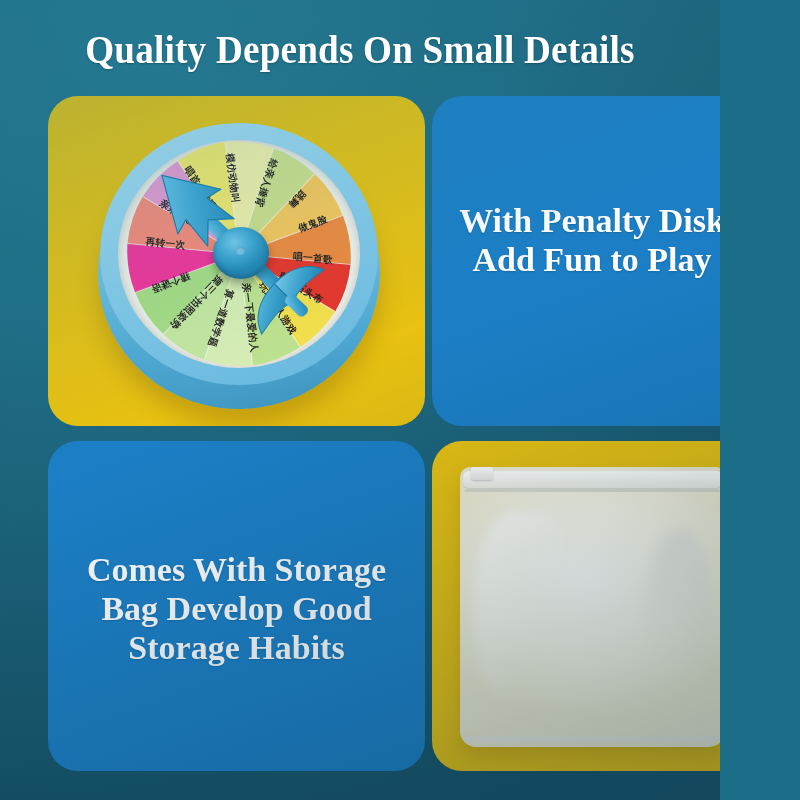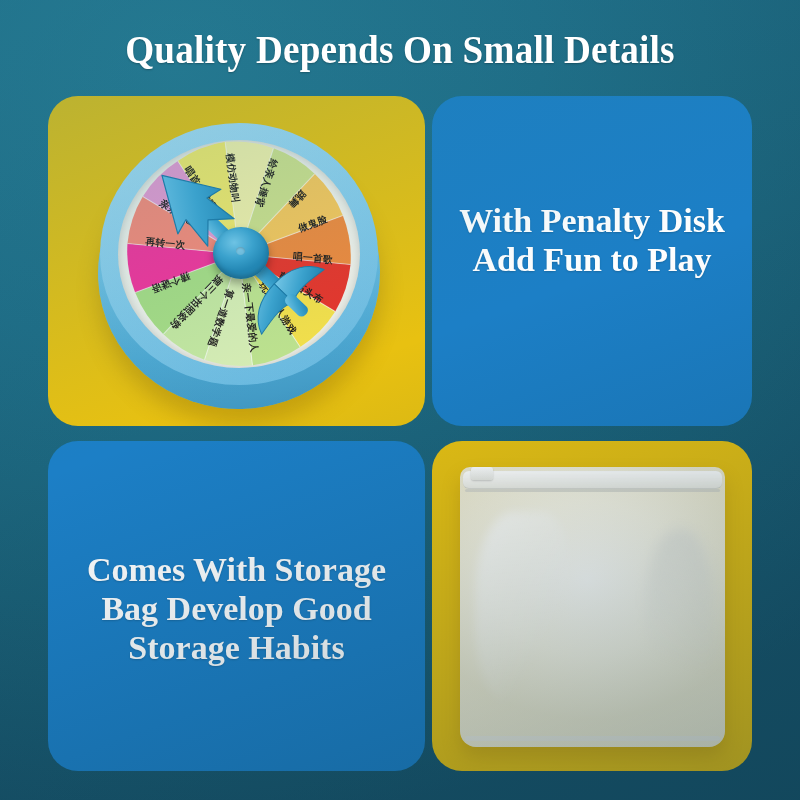--- a/index.html
+++ b/index.html
@@ -2,21 +2,21 @@
 <html><head>
 <meta charset="utf-8">
 <style>
   html,body{margin:0;padding:0;}
   body{
     width:800px;height:800px;overflow:hidden;
     font-family:"Liberation Serif",serif;
     background:#1c6d87;
   }
   .stage{
-    position:relative;width:800px;height:800px;
+    position:relative;width:720px;height:800px;
     background:
       radial-gradient(120% 95% at 22% 8%, #23758d 0%, #1e6b84 38%, #1a5f76 72%, #17536a 100%);
     overflow:hidden;
   }
   .stage:after{
     content:"";position:absolute;inset:0;
     background:linear-gradient(160deg, rgba(40,130,155,.30) 0%, rgba(0,0,0,0) 45%, rgba(10,50,68,.35) 100%);
     pointer-events:none;
   }
 

